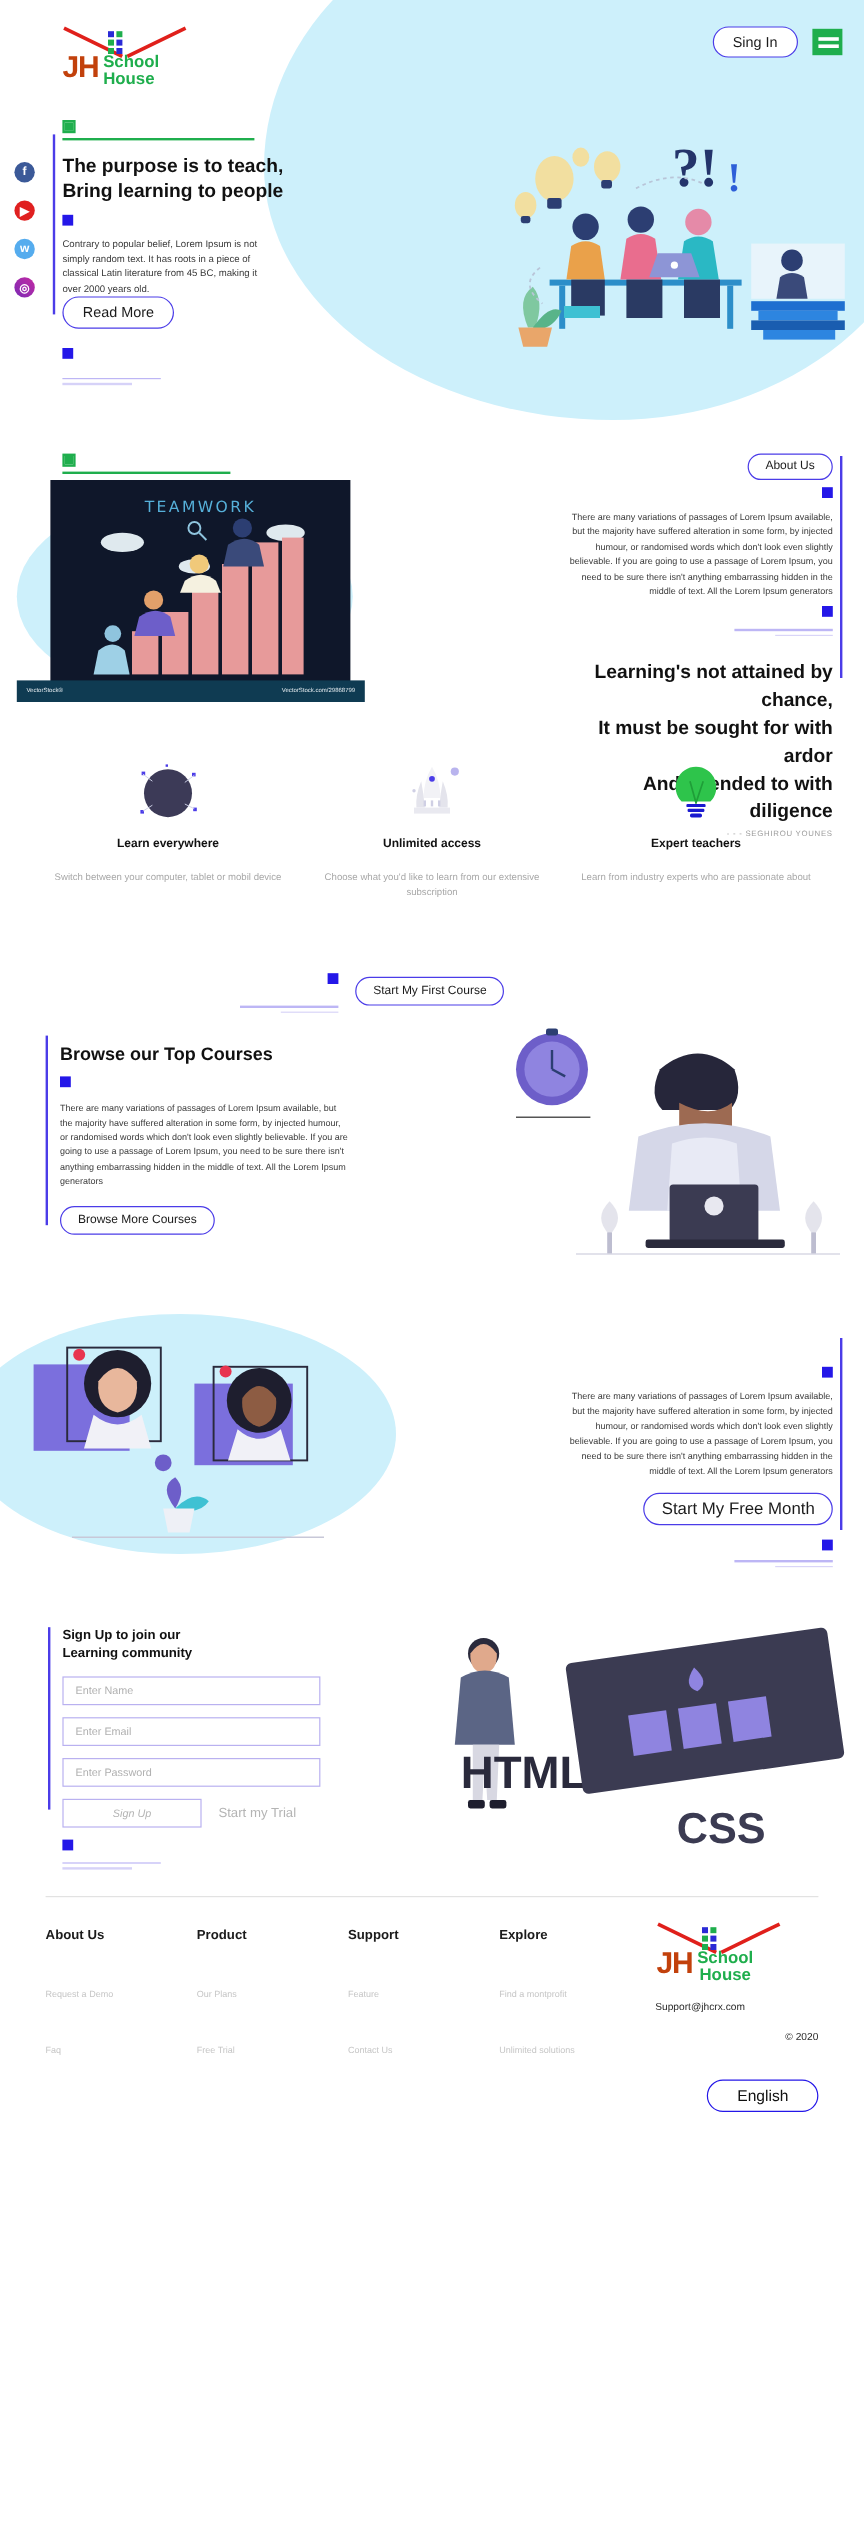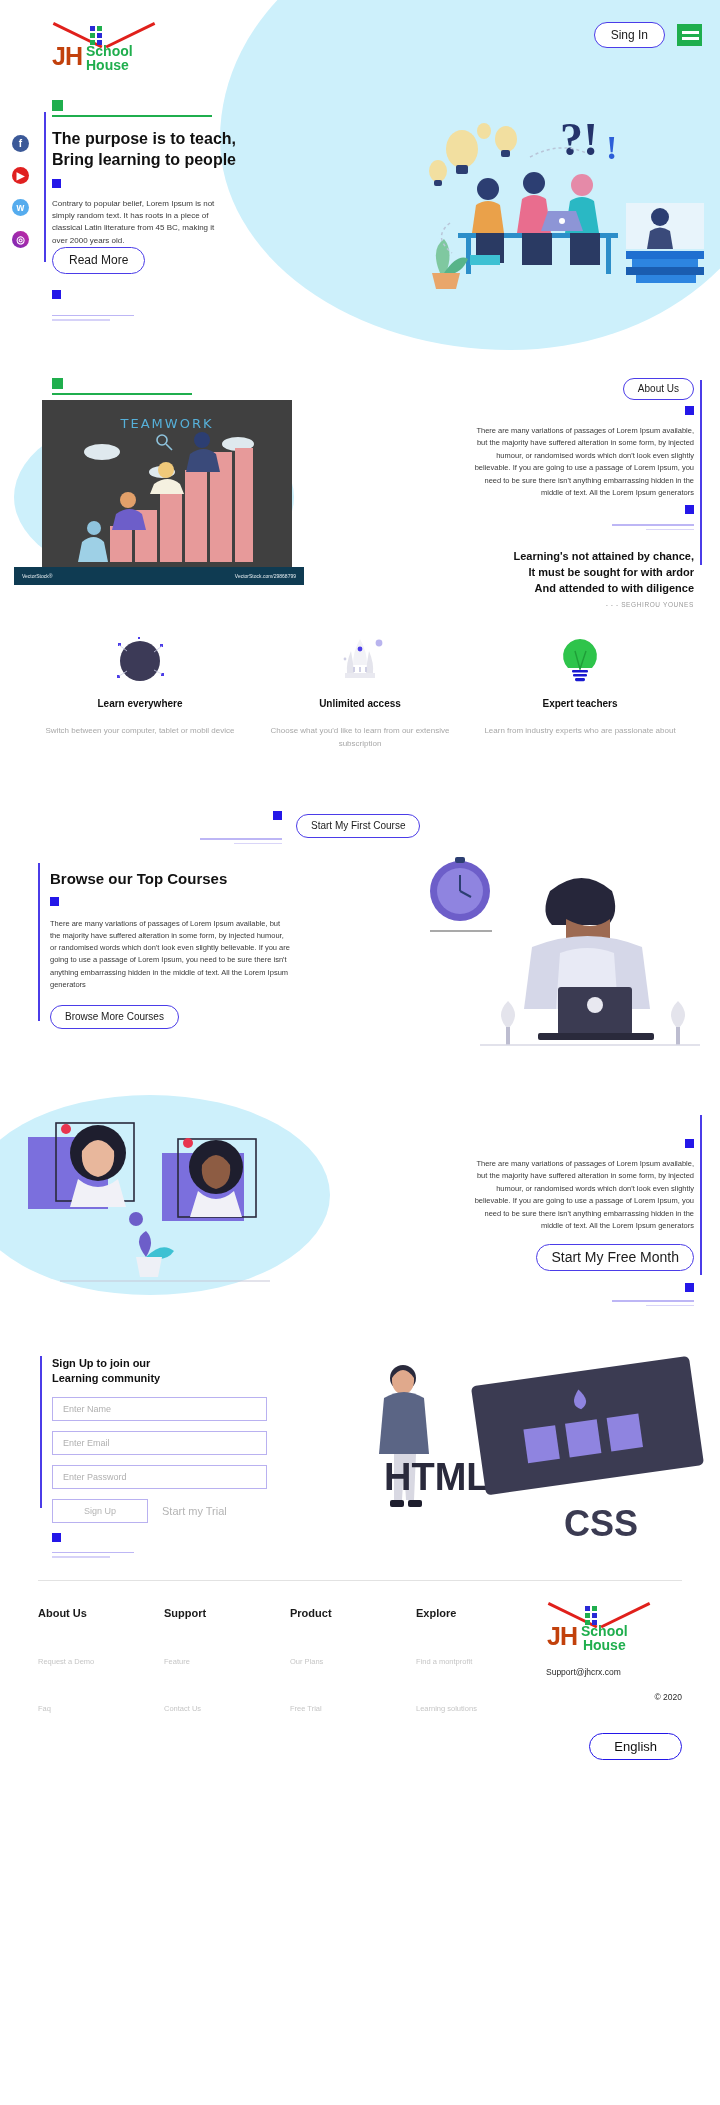--- a/index.html
+++ b/index.html
@@ -114,37 +114,37 @@
   .tw-head { position: absolute; left: 52px; top: 8px; }
   .tw-img-wrap {
     position: absolute; left: 14px; top: 30px; width: 290px; height: 185px;
   }
   .tw-blob {
     position: absolute; left: 0; top: 12px; width: 280px; height: 170px;
     background: #cdf0fb; border-radius: 50%;
   }
   .tw-card {
     position: absolute; left: 28px; top: 0; width: 250px; height: 180px;
-    background: #404040; overflow: hidden;
+    background: #0f172a; overflow: hidden;
   }
   .tw-label {
     position: absolute; left: 50%; top: 16px; transform: translateX(-50%);
     font-size: 13px; color: #56b0d9; letter-spacing: 2px;
     font-family: "DejaVu Sans", sans-serif;
   }
   .tw-foot {
     position: absolute; left: 0; bottom: 0; width: 100%; height: 18px;
     background: #0f3b52; color: #e6edf1; font-size: 5px;
     display: flex; align-items: center; justify-content: space-between; padding: 0 8px;
   }
 
   .about-col { position: absolute; right: 26px; top: 8px; width: 230px; text-align: right; }
   .about-col .btn-pill { font-size: 10px; padding: 4px 14px; }
   .about-body { font-size: 7.5px; line-height: 1.65; color: #3a3a3a; margin: 10px 0 4px; }
-  .about-quote { font-size: 11px; font-weight: 700; line-height: 1.45; color: #111; margin-top: 16px; }
+  .about-quote { font-size: 16px; font-weight: 700; line-height: 1.45; color: #111; margin-top: 16px; }
   .about-author { font-size: 6.5px; color: #9a9a9a; letter-spacing: 0.6px; margin-top: 4px; }
   .about-rail { position: absolute; right: 18px; top: 10px; width: 2px; height: 185px; background: #4b3ce8; }
   .mini-lines { display: flex; flex-direction: column; align-items: flex-end; margin-top: 8px; }
   .mini-lines i { display:block; height:1.5px; background:#bdb6f5; margin-bottom:3px; }
   .mini-lines i:nth-child(1){ width:82px; }
   .mini-lines i:nth-child(2){ width:48px; background:#d9d5f8; }
 
   
   .features { position: relative; height: 185px; display: flex; padding: 20px 30px 0; }
   .feature { flex: 1; text-align: center; padding: 0 14px; }
@@ -181,23 +181,24 @@
   .signup-title { font-size: 11px; font-weight: 700; line-height: 1.4; color: #111; }
   .field {
     display: block; width: 215px; height: 24px; margin-top: 10px;
     border: 1px solid #b9b1f0; background: #fff;
     font-size: 9px; color: #b0b0b0; padding: 0 10px;
     font-family: "Liberation Sans", sans-serif;
   }
   .field::placeholder { color: #b0b0b0; }
   .signup-actions { display: flex; align-items: center; gap: 14px; margin-top: 10px; }
   .btn-signup {
-    width: 96px; height: 24px; border: 1px solid #b9b1f0; background: #fff;
+    width: 116px; height: 24px; border: 1px solid #b9b1f0; background: #fff;
     font-size: 9px; color: #b4b4b4; cursor: pointer;
     font-family: "Liberation Sans", sans-serif;
+    font-style: italic;
   }
   .link-trial { font-size: 11px; color: #b4b4b4; cursor: pointer; }
   .signup-art { position: absolute; right: 12px; top: 10px; width: 380px; height: 200px; }
 
   
   .footer { position: relative; height: 190px; padding: 0 38px; }
   .footer-hr { height: 1px; background: #e2e2e2; margin-bottom: 26px; }
   .footer-cols { display: flex; gap: 14px; }
   .fcol { width: 112px; }
   .fcol h4 { font-size: 11px; font-weight: 700; color: #1b1b1b; margin-bottom: 14px; }
@@ -598,35 +599,35 @@
   <div class="footer-hr"></div>
   <div class="footer-cols">
 
     <div class="fcol">
       <h4>About Us</h4>
       <a href="#">Request a Demo</a>
       <a href="#">Faq</a>
     </div>
 
     <div class="fcol">
+      <h4>Product</h4>
+      <a href="#">Our Plans</a>
+      <a href="#">Free Trial</a>
+    </div>
+
+    <div class="fcol">
       <h4>Support</h4>
       <a href="#">Feature</a>
       <a href="#">Contact Us</a>
     </div>
 
     <div class="fcol">
-      <h4>Product</h4>
-      <a href="#">Our Plans</a>
-      <a href="#">Free Trial</a>
-    </div>
-
-    <div class="fcol">
       <h4>Explore</h4>
       <a href="#">Find a montprofit</a>
-      <a href="#">Learning  solutions</a>
+      <a href="#">Unlimited  solutions</a>
     </div>
   </div>
 
   <div class="footer-right">
     <div class="footer-logo">
       <div class="logo" style="position:relative;left:0;top:0;width:120px">
         <div class="logo-roof"></div>
         <div class="logo-dots">
             <b></b>
             <b></b>

